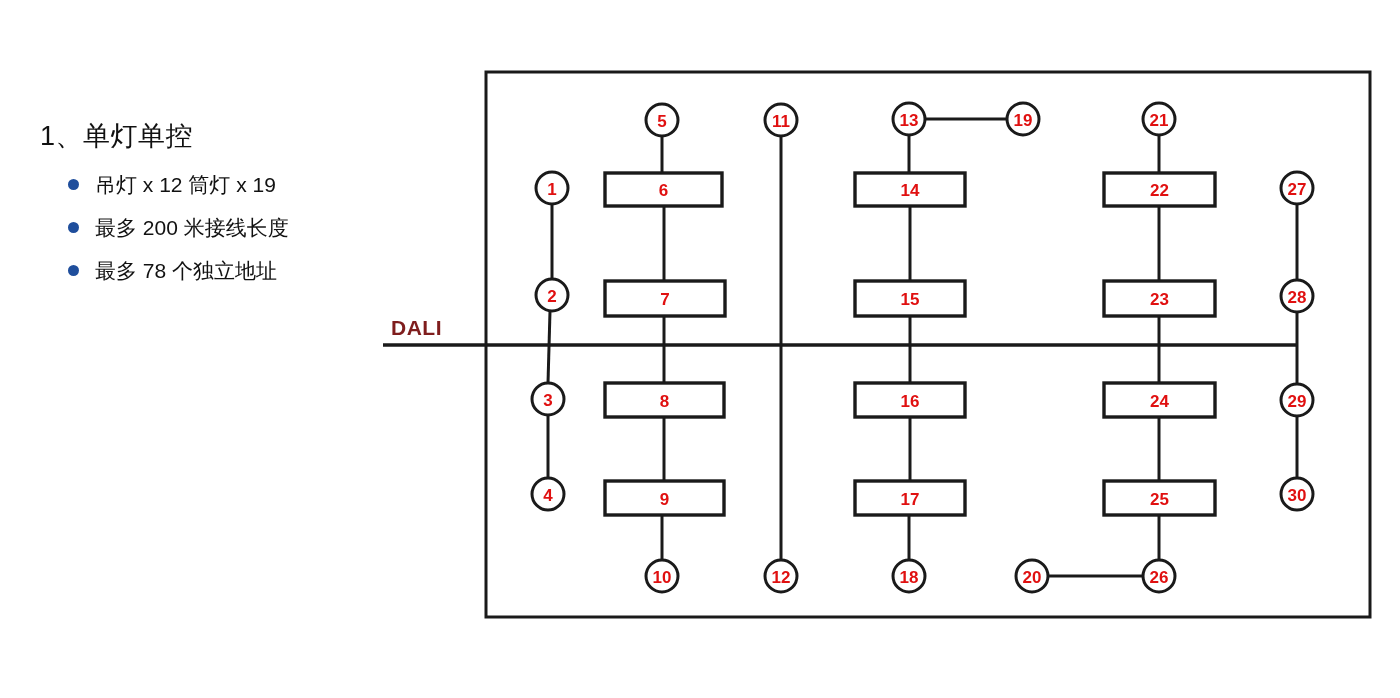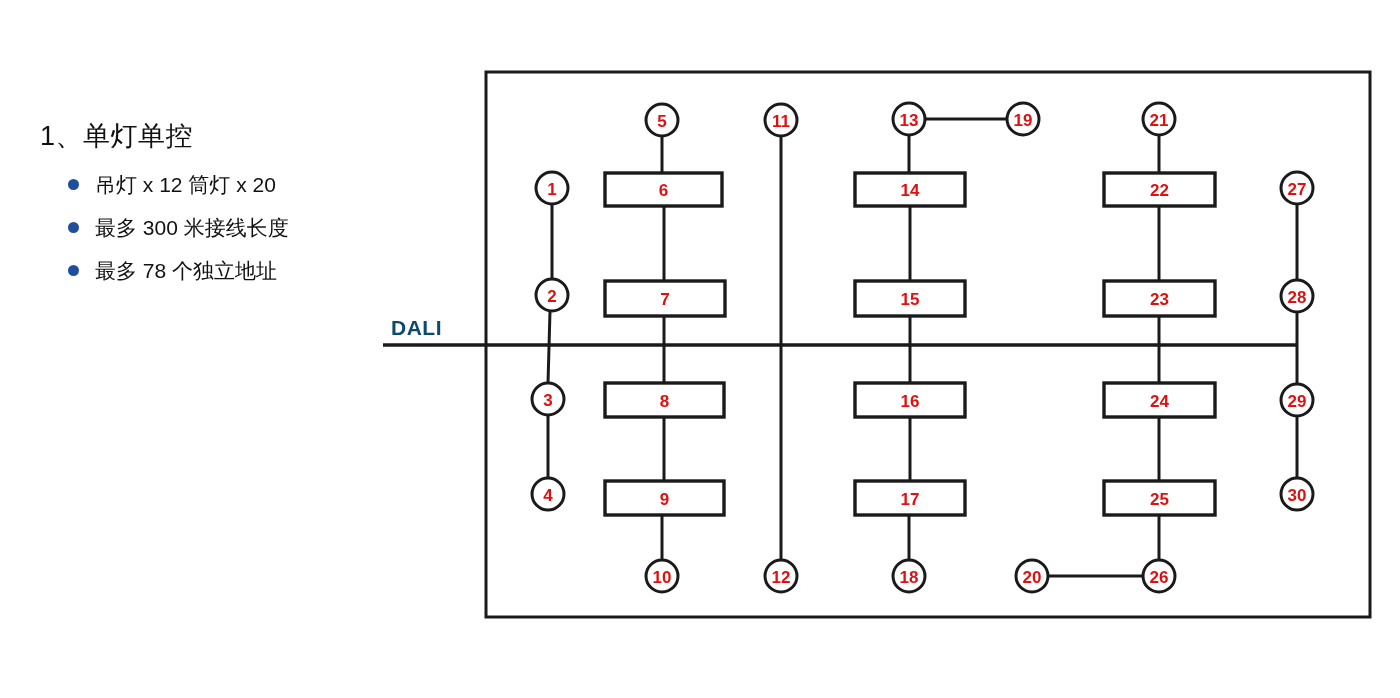--- a/index.html
+++ b/index.html
@@ -59,21 +59,21 @@
   }
   .bullet-text { line-height: 1.2; }
 
   
   .dali-label {
     position: absolute;
     left: 391px;
     top: 316px;
     font-size: 21px;
     font-weight: bold;
-    color: #0c4a6e;
+    color: #7f1d1d;
     letter-spacing: 0.5px;
   }
 
   
   #diagram {
     position: absolute;
     left: 0;
     top: 0;
   }
   .wire { stroke: #1a1a1a; stroke-width: 3; }
@@ -113,25 +113,25 @@
 </head>
 <body>
 
 <div id="root">
 
   <div class="text-panel">
     <div class="heading">1、单灯单控</div>
     <ul class="bullet-list" id="bullet-list">
         <li class="bullet-item">
           <span class="bullet-dot" style="background: rgb(31, 78, 156);"></span>
-          <span class="bullet-text">吊灯 x 12  筒灯 x 20</span>
+          <span class="bullet-text">吊灯 x 12  筒灯 x 19</span>
         </li>
         <li class="bullet-item">
           <span class="bullet-dot" style="background: rgb(31, 78, 156);"></span>
-          <span class="bullet-text">最多 300 米接线长度</span>
+          <span class="bullet-text">最多 200 米接线长度</span>
         </li>
         <li class="bullet-item">
           <span class="bullet-dot" style="background: rgb(31, 78, 156);"></span>
           <span class="bullet-text">最多 78 个独立地址</span>
         </li>
       </ul>
   </div>
 
   <div class="dali-label">DALI</div>
 

